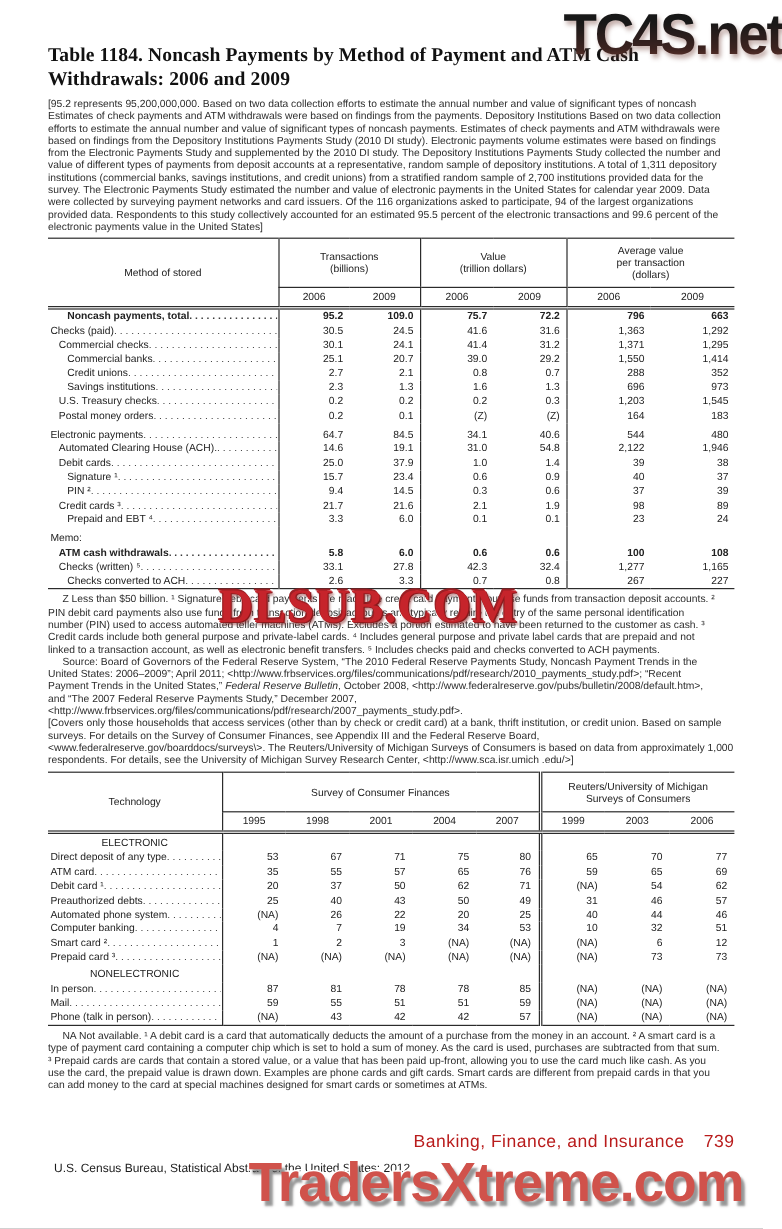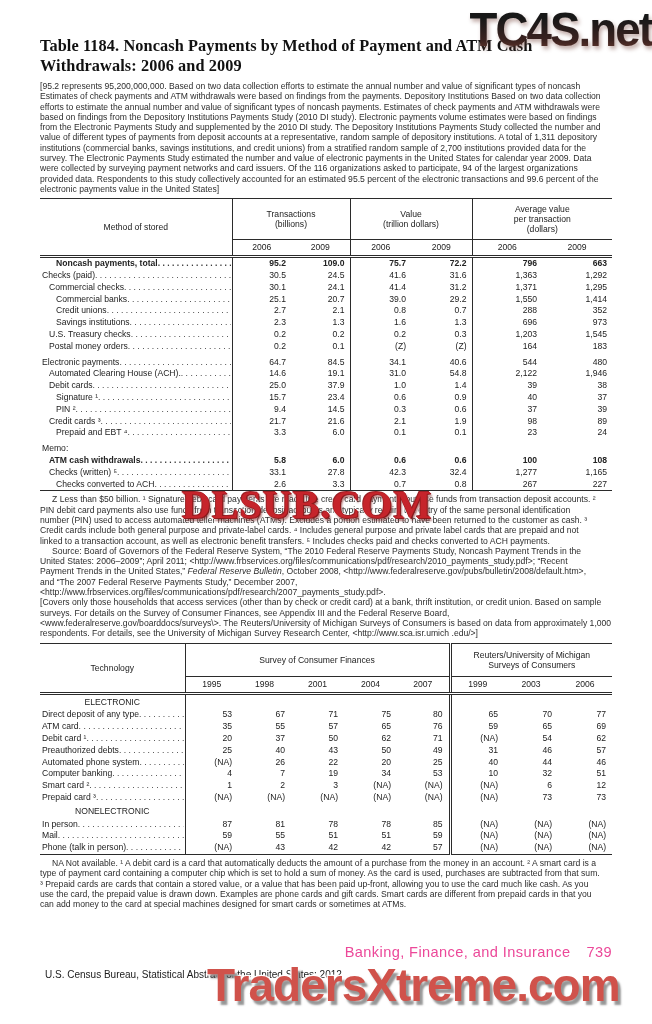--- a/index.html
+++ b/index.html
@@ -40,21 +40,21 @@
   td.section{text-align:center;padding:3px 0 2px 0;}
   .b{font-weight:bold;}
   .t1184 td:nth-child(2),.t1184 td:nth-child(4),.t1184 td:nth-child(6){border-left:1px solid #2b2b2b;}
   .t1185 td:nth-child(2){border-left:1px solid #2b2b2b;}
   .t1185 td:nth-child(7){border-left:3px double #2b2b2b;}
 
   .notes{font-size:8.6px;line-height:10.3px;color:#2d2d2d;margin:3px 11px 0 0;}
   .notes p{margin:0;text-indent:12px;}
   .gap-title{margin-top:22px;}
 
-  .footer-right{position:absolute;right:40px;top:944px;font-size:14.6px;color:#ec4899;
+  .footer-right{position:absolute;right:40px;top:944px;font-size:14.6px;color:#b91c1c;
                 letter-spacing:.4px;z-index:1;}
   .footer-right .pgnum{margin-left:16px;}
   .footer-left{position:absolute;left:45px;top:969px;font-size:10px;color:#1c1c1c;z-index:1;}
 
   .wm{position:absolute;z-index:5;font-family:"Liberation Sans",sans-serif;user-select:none;}
   .wm-top{top:2px;right:0px;font-weight:900;font-size:48px;letter-spacing:-2px;
           transform:scaleX(.95);transform-origin:right top;
           background:linear-gradient(180deg,#181818 30%,#3c2320 70%,#7d4437 100%);
           -webkit-background-clip:text;background-clip:text;color:transparent;
           filter:drop-shadow(2px 3px 2px rgba(110,60,50,.45));}

